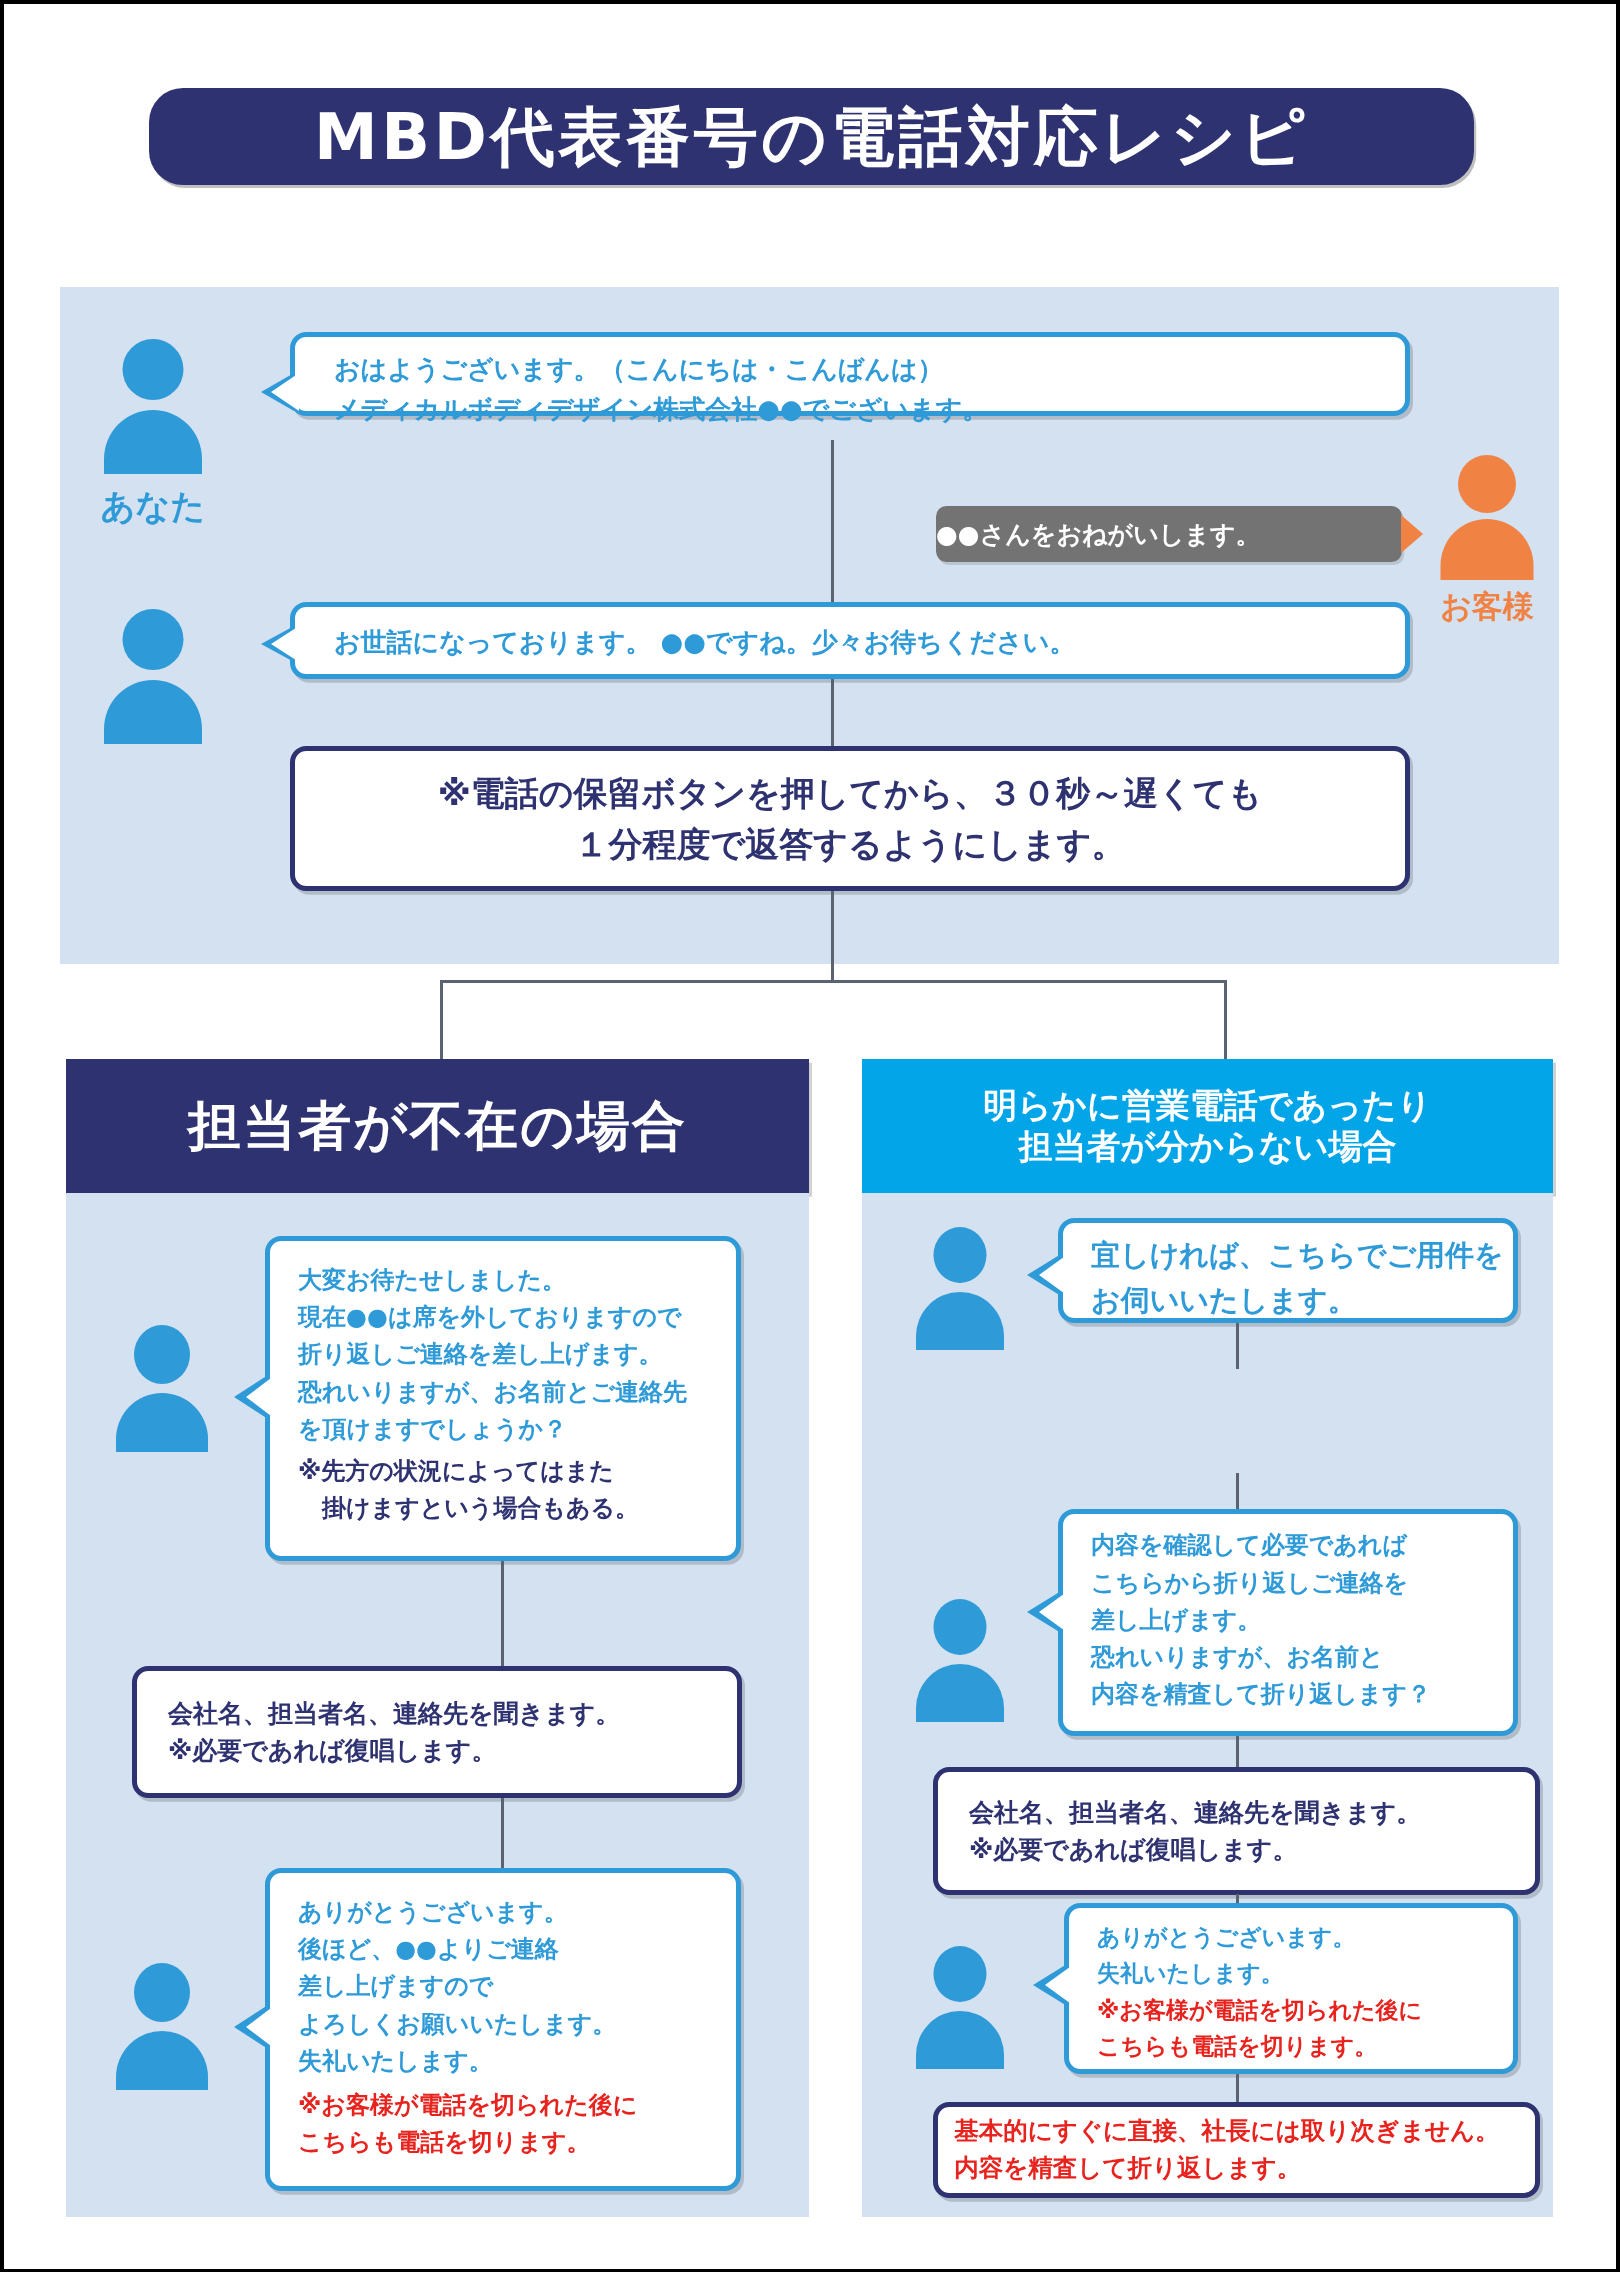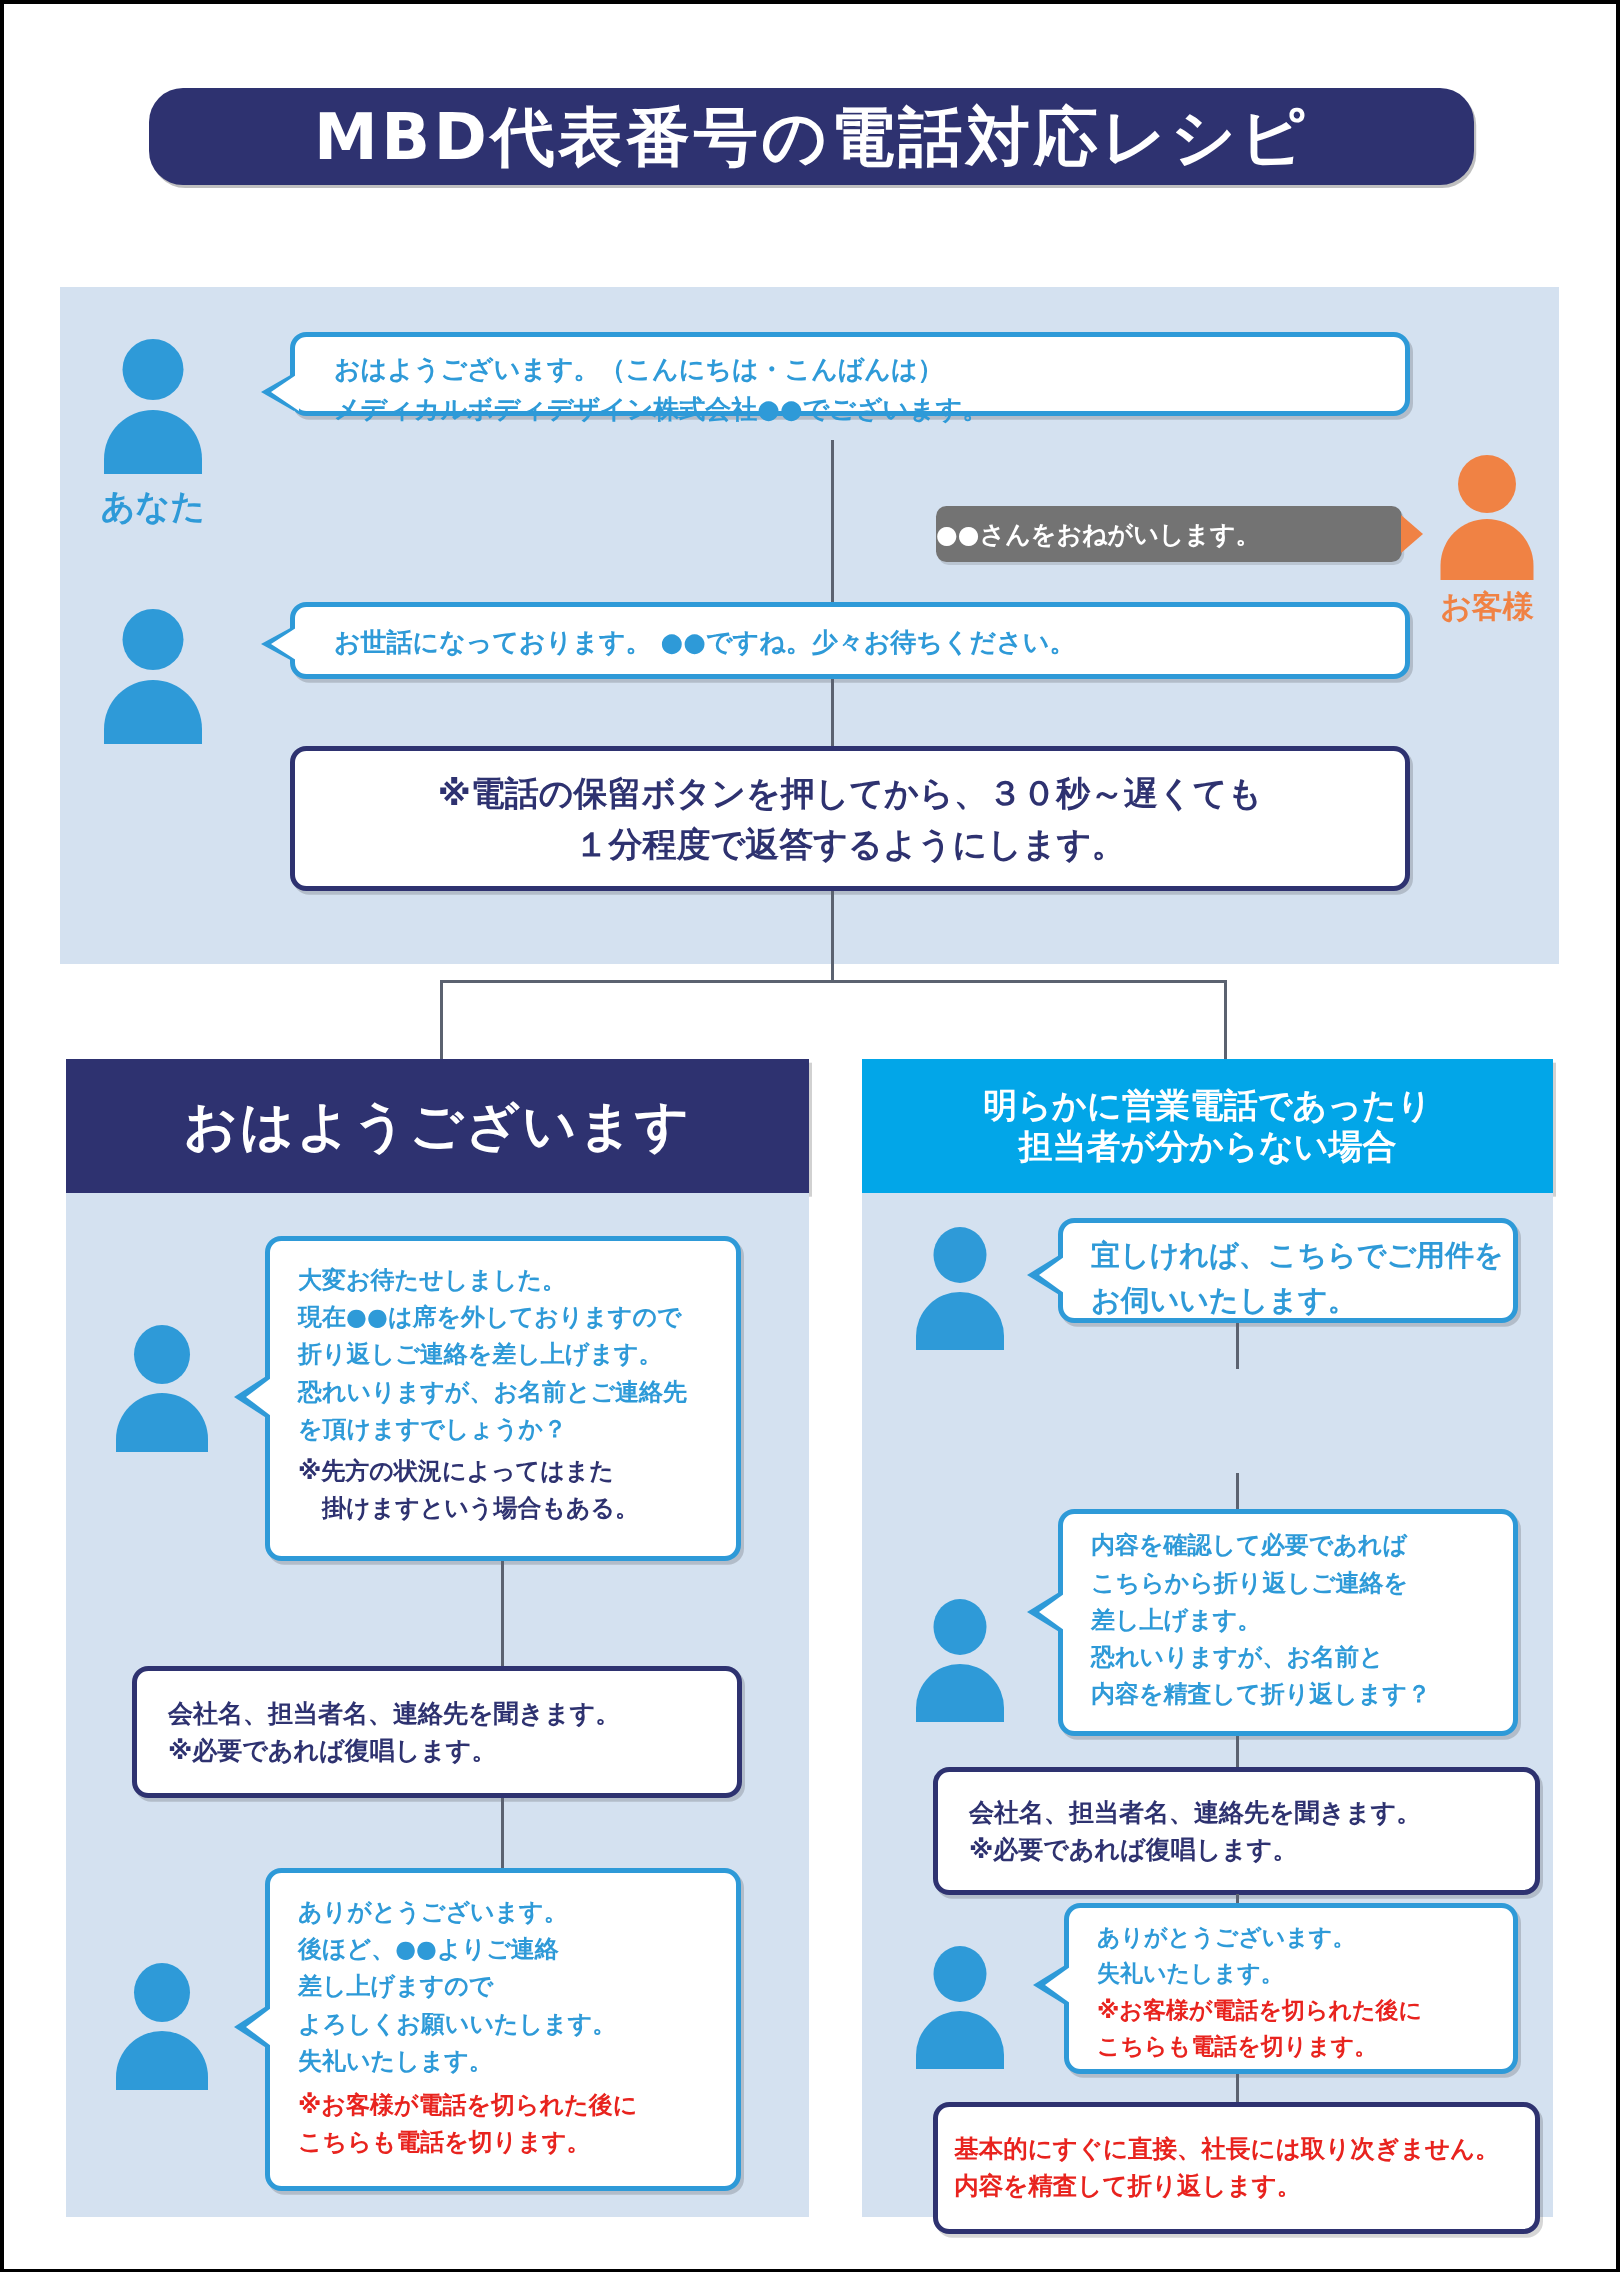--- a/index.html
+++ b/index.html
@@ -177,21 +177,21 @@
 １分程度で返答するようにします。</div>
   </div>
   <div class="vline" style="left:827px;top:675px;height:67px;"></div>
 
   <div class="vline" style="left:827px;top:887px;height:91px;"></div>
   <div class="hline" style="left:436px;top:976px;width:786px;"></div>
   <div class="vline" style="left:436px;top:976px;height:82px;"></div>
   <div class="vline" style="left:1220px;top:976px;height:82px;"></div>
 
   <div class="col-header" style="left:62px;top:1055px;width:743px;height:134px;background:#2E3270;">
-    <span class="col-header-text" style="font-size:53px;letter-spacing:2.2px;">おはようございます</span>
+    <span class="col-header-text" style="font-size:53px;letter-spacing:2.2px;">担当者が不在の場合</span>
   </div>
   <div class="col-panel" style="left:62px;top:1189px;width:743px;height:1024px;"></div>
 
   <div class="person" style="left:95px;top:1321px;width:126px;height:126px;">
     <div class="head" style="width:56px;height:59px;background:#2E9AD8;"></div>
     <div class="body" style="top:68px;width:92px;height:59px;background:#2E9AD8;border-radius:46px 46px 0 0;"></div>
   </div>
   <div class="bubble" style="left:261px;top:1232px;width:476px;height:325px;">
     <div class="tail" style="left:-36px;top:134px;border-top:22px solid transparent;border-bottom:22px solid transparent;border-right:34px solid #2E9AD8;"></div>
     <div class="tail" style="left:-24.5px;top:134px;border-top:22px solid transparent;border-bottom:22px solid transparent;border-right:29px solid #ffffff;"></div>
@@ -275,20 +275,20 @@
   <div class="bubble" style="left:1060px;top:1899px;width:454px;height:171px;">
     <div class="tail" style="left:-36px;top:56px;border-top:21px solid transparent;border-bottom:21px solid transparent;border-right:34px solid #2E9AD8;"></div>
     <div class="tail" style="left:-24.5px;top:56px;border-top:21px solid transparent;border-bottom:21px solid transparent;border-right:29px solid #ffffff;"></div>
     <div class="bubble-text" style="position:absolute;left:28px;top:12px;font-size:23px;">ありがとうございます。
 失礼いたします。</div>
     <div class="bubble-text red" style="position:absolute;left:28px;top:85px;font-size:23px;">※お客様が電話を切られた後に
 こちらも電話を切ります。</div>
   </div>
   <div class="vline" style="left:1232px;top:2070px;height:31px;"></div>
 
-  <div class="note-box" style="left:929px;top:2098px;width:607px;height:132px;">
+  <div class="note-box" style="left:929px;top:2098px;width:607px;height:96px;">
     <div class="note-text red" style="font-size:24.5px;margin-left:16.3px;">基本的にすぐに直接、社長には取り次ぎません。
 内容を精査して折り返します。</div>
   </div>
 
 </div>
 </div>
 
 
 </body></html>

